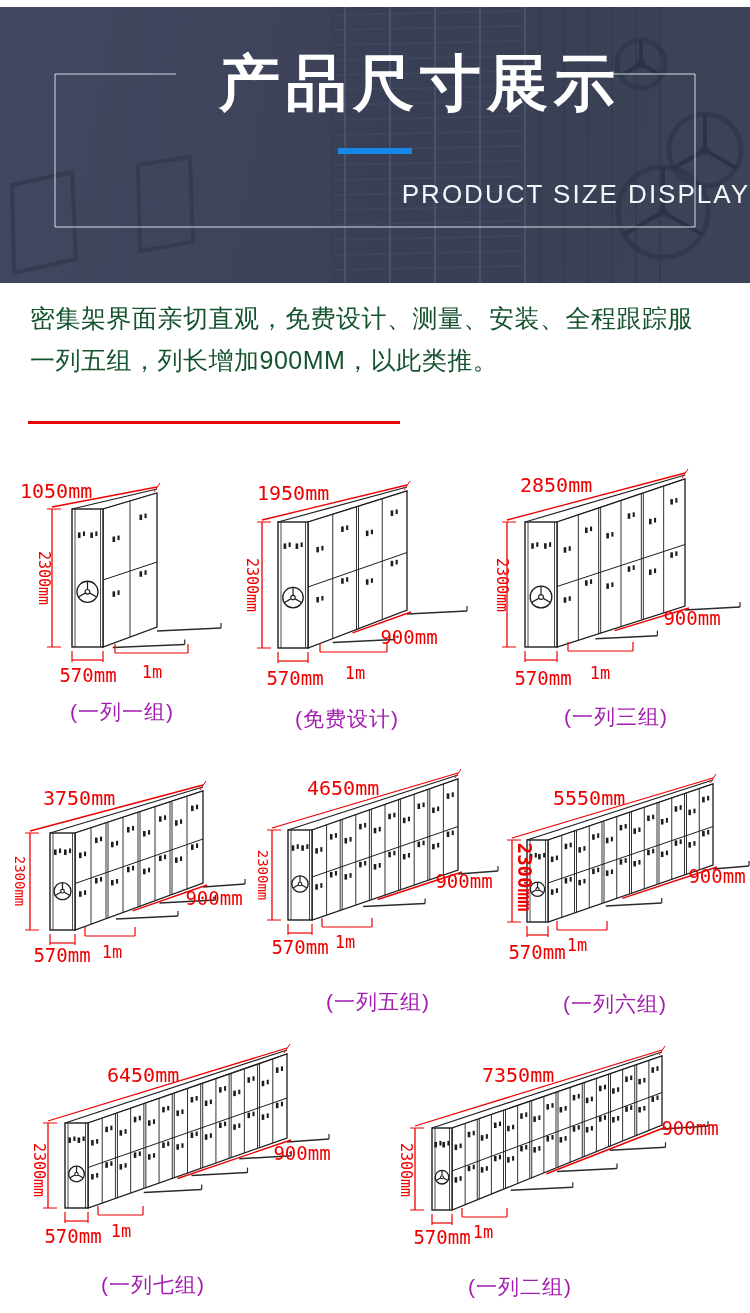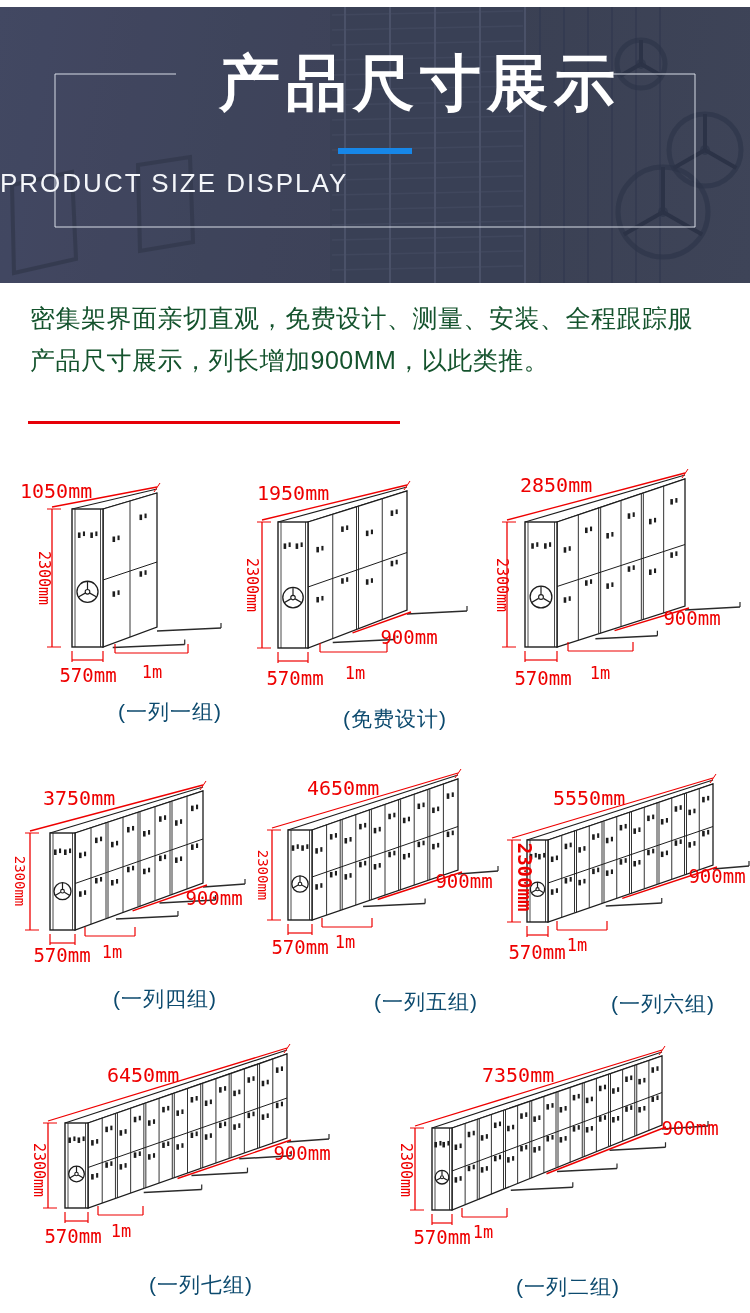--- a/index.html
+++ b/index.html
@@ -6,31 +6,31 @@
   #page{position:relative;width:750px;height:1313px;background:#fff;overflow:hidden;
         font-family:"Liberation Sans",sans-serif;}
   
   .banner{position:absolute;left:0;top:7px;width:750px;height:276px;
           background:linear-gradient(100deg,#424862 0%,#3c4257 38%,#3a4053 62%,#3e4458 100%);
           overflow:hidden;}
   .banner svg.decor{position:absolute;left:0;top:0;}
   .banner-title{position:absolute;left:0;top:44px;width:100%;text-align:center;
           color:#ffffff;font-size:61px;font-weight:bold;letter-spacing:6px;line-height:64px;padding-left:45px;}
   .accent-bar{position:absolute;left:338px;top:141px;width:74px;height:6px;background:#1787e8;}
-  .banner-sub{position:absolute;left:0;top:161px;width:100%;text-align:left;
+  .banner-sub{position:absolute;left:0;top:172px;width:100%;text-align:right;
           color:#f4f6fa;font-size:26px;font-weight:400;letter-spacing:2px;line-height:30px;}
   
   .intro{position:absolute;left:30px;top:297px;width:700px;color:#14532d;
          font-size:25px;line-height:42px;letter-spacing:0.5px;}
   .intro div{white-space:nowrap;}
   .red-underline{position:absolute;left:28px;top:421px;width:372px;height:3px;background:#e60008;}
   
   .tile{position:absolute;text-decoration:underline;}
   .tile svg{overflow:visible;display:block;}
-  .cap{position:absolute;text-align:right;font-size:21px;color:#0c4a6e;letter-spacing:1px;}
+  .cap{position:absolute;text-align:center;font-size:21px;color:#a21caf;letter-spacing:1px;}
 </style>
 </head>
 <body>
 
 <div id="page">
 
   <div class="banner">
     <svg class="decor" width="750" height="276" viewBox="0 0 750 276" id="decor">
         <rect x="0" y="0" width="330" height="276" fill="#434963" opacity="0.25"></rect>
         <rect x="330" y="0" width="195" height="276" fill="#3a4055" opacity="0.9"></rect>
@@ -86,21 +86,21 @@
         <line x1="695" y1="67" x2="695" y2="220" stroke="#d7dce6" stroke-width="1"></line>
         <line x1="55" y1="220" x2="695" y2="220" stroke="#d7dce6" stroke-width="1"></line>
       </svg>
     <div class="banner-title">产品尺寸展示</div>
     <div class="accent-bar"></div>
     <div class="banner-sub">PRODUCT SIZE DISPLAY</div>
   </div>
 
   <div class="intro">
     <div>密集架界面亲切直观，免费设计、测量、安装、全程跟踪服</div>
-    <div>产品尺寸展示，列长增加900MM，以此类推。</div>
+    <div>一列五组，列长增加900MM，以此类推。</div>
   </div>
   <div class="red-underline"></div>
 
   <div class="tile" style="left:0px;top:460px;width:250px;height:262px">
     <svg id="svg0" width="250" height="262">
         <line x1="72" y1="49" x2="157" y2="29" stroke="#1d1d1d" stroke-width="1.2"></line>
         <line x1="103" y1="49" x2="157" y2="33" stroke="#1d1d1d" stroke-width="1.2"></line>
         <polygon points="103,49 157,33 157,167 103,187" fill="#ffffff" stroke="#1d1d1d" stroke-width="1.3"></polygon>
         <rect x="72" y="49" width="31" height="138" fill="#ffffff" stroke="#1d1d1d" stroke-width="1.4"></rect>
         <line x1="75" y1="49" x2="75" y2="187" stroke="#1d1d1d" stroke-width="0.8"></line>
@@ -272,20 +272,21 @@
         <line x1="78" y1="182" x2="78" y2="191" stroke="#ee0000" stroke-width="1.2"></line>
         <line x1="143" y1="182" x2="143" y2="191" stroke="#ee0000" stroke-width="1.2"></line>
         <line x1="78" y1="191" x2="143" y2="191" stroke="#ee0000" stroke-width="1.2"></line>
         <line x1="124.6" y1="170.55" x2="199" y2="148" stroke="#ee0000" stroke-width="1.4"></line>
         <text x="30" y="32" fill="#ee0000" font-size="20" text-anchor="start" font-family="&quot;DejaVu Sans Mono&quot;,monospace">2850mm</text>
         <text x="7" y="125" fill="#ee0000" font-size="15" text-anchor="middle" font-family="&quot;DejaVu Sans Mono&quot;,monospace" transform="rotate(90 7 125)">2300mm</text>
         <text x="53" y="225" fill="#ee0000" font-size="19" text-anchor="middle" font-family="&quot;DejaVu Sans Mono&quot;,monospace">570mm</text>
         <text x="110" y="219" fill="#ee0000" font-size="17" text-anchor="middle" font-family="&quot;DejaVu Sans Mono&quot;,monospace">1m</text>
         <text x="202" y="165" fill="#ee0000" font-size="19" text-anchor="middle" font-family="&quot;DejaVu Sans Mono&quot;,monospace">900mm</text>
       </svg>
+    <div class="cap" style="left:26px;top:243px;width:200px">(一列三组)</div>
   </div>
   <div class="tile" style="left:0px;top:755px;width:250px;height:258px">
     <svg id="svg3" width="250" height="258">
         <line x1="50" y1="78" x2="203" y2="32" stroke="#1d1d1d" stroke-width="1.2"></line>
         <line x1="75" y1="78" x2="203" y2="36" stroke="#1d1d1d" stroke-width="1.2"></line>
         <polygon points="75,78 203,36 203,128 75,175" fill="#ffffff" stroke="#1d1d1d" stroke-width="1.3"></polygon>
         <rect x="50" y="78" width="25" height="97" fill="#ffffff" stroke="#1d1d1d" stroke-width="1.4"></rect>
         <line x1="53" y1="78" x2="53" y2="175" stroke="#1d1d1d" stroke-width="0.8"></line>
         <line x1="72.5" y1="78" x2="72.5" y2="175" stroke="#1d1d1d" stroke-width="0.8"></line>
         <line x1="91" y1="72.75" x2="91" y2="169.125" stroke="#1d1d1d" stroke-width="0.9"></line>
@@ -357,21 +358,20 @@
         <line x1="85" y1="172" x2="85" y2="181" stroke="#ee0000" stroke-width="1.2"></line>
         <line x1="135" y1="172" x2="135" y2="181" stroke="#ee0000" stroke-width="1.2"></line>
         <line x1="85" y1="181" x2="135" y2="181" stroke="#ee0000" stroke-width="1.2"></line>
         <line x1="132.6" y1="155.85" x2="207" y2="130" stroke="#ee0000" stroke-width="1.4"></line>
         <text x="43" y="50" fill="#ee0000" font-size="20" text-anchor="start" font-family="&quot;DejaVu Sans Mono&quot;,monospace">3750mm</text>
         <text x="15" y="126" fill="#ee0000" font-size="14" text-anchor="middle" font-family="&quot;DejaVu Sans Mono&quot;,monospace" transform="rotate(90 15 126)">2300mm</text>
         <text x="62" y="207" fill="#ee0000" font-size="19" text-anchor="middle" font-family="&quot;DejaVu Sans Mono&quot;,monospace">570mm</text>
         <text x="112" y="203" fill="#ee0000" font-size="17" text-anchor="middle" font-family="&quot;DejaVu Sans Mono&quot;,monospace">1m</text>
         <text x="214" y="150" fill="#ee0000" font-size="19" text-anchor="middle" font-family="&quot;DejaVu Sans Mono&quot;,monospace">900mm</text>
       </svg>
-    <div class="cap" style="left:17px;top:230px;width:200px">(一列四组)</div>
   </div>
   <div class="tile" style="left:250px;top:755px;width:250px;height:258px">
     <svg id="svg4" width="250" height="258">
         <line x1="38" y1="75" x2="208" y2="20" stroke="#1d1d1d" stroke-width="1.2"></line>
         <line x1="62" y1="75" x2="208" y2="24" stroke="#1d1d1d" stroke-width="1.2"></line>
         <polygon points="62,75 208,24 208,115 62,165" fill="#ffffff" stroke="#1d1d1d" stroke-width="1.3"></polygon>
         <rect x="38" y="75" width="24" height="90" fill="#ffffff" stroke="#1d1d1d" stroke-width="1.4"></rect>
         <line x1="41" y1="75" x2="41" y2="165" stroke="#1d1d1d" stroke-width="0.8"></line>
         <line x1="59.5" y1="75" x2="59.5" y2="165" stroke="#1d1d1d" stroke-width="0.8"></line>
         <line x1="76.6" y1="69.9" x2="76.6" y2="160" stroke="#1d1d1d" stroke-width="0.9"></line>

